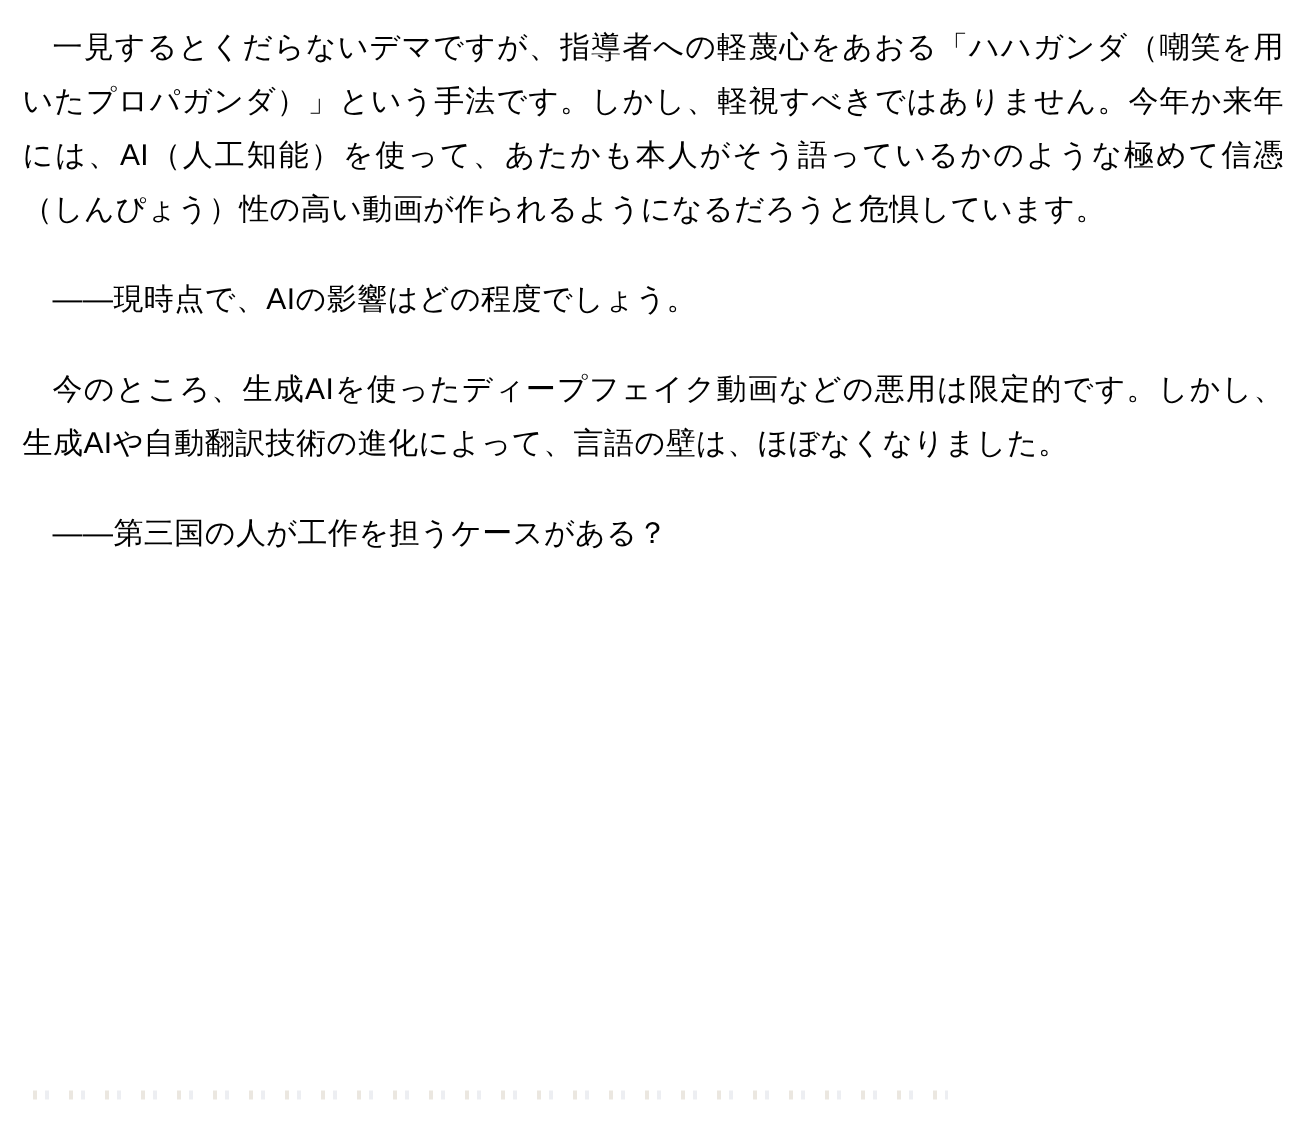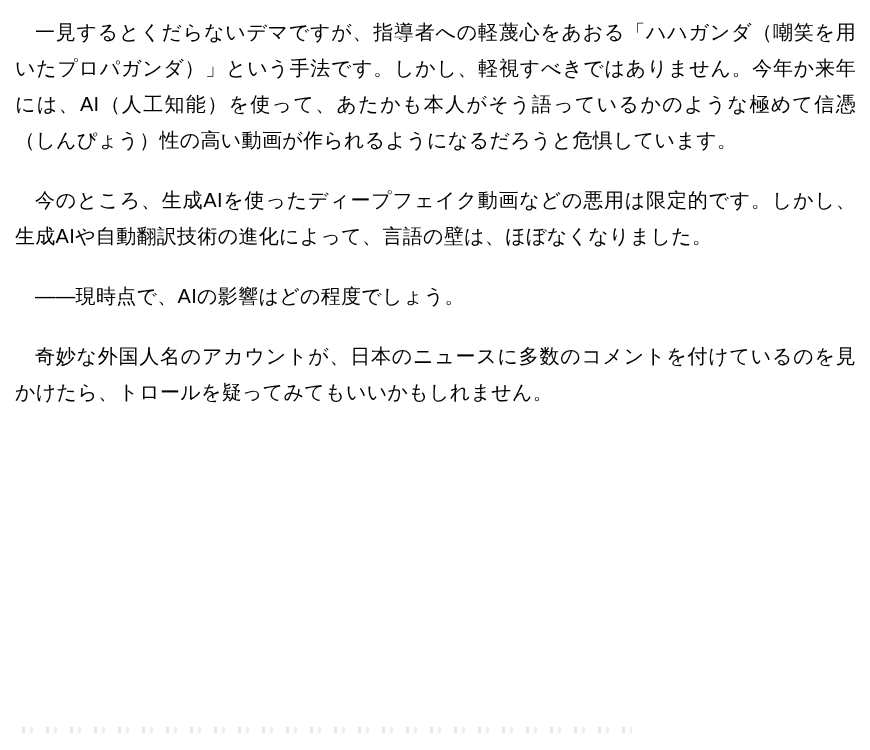--- a/index.html
+++ b/index.html
@@ -46,23 +46,23 @@
     );
     pointer-events: none;
   }
 </style>
 </head>
 <body>
 
 <main class="article">
   <p class="para">一見するとくだらないデマですが、指導者への軽蔑心をあおる「ハハガンダ（嘲笑を用いたプロパガンダ）」という手法です。しかし、軽視すべきではありません。今年か来年には、AI（人工知能）を使って、あたかも本人がそう語っているかのような極めて信憑（しんぴょう）性の高い動画が作られるようになるだろうと危惧しています。</p>
 
+  <p class="para">――現時点で、AIの影響はどの程度でしょう。</p>
+
   <p class="para">今のところ、生成AIを使ったディープフェイク動画などの悪用は限定的です。しかし、生成AIや自動翻訳技術の進化によって、言語の壁は、ほぼなくなりました。</p>
 
-  <p class="para">――現時点で、AIの影響はどの程度でしょう。</p>
+
+  <p class="para">――第三国の人が工作を担うケースがある？</p>
 
 
-
-
-  <p class="para">奇妙な外国人名のアカウントが、日本のニュースに多数のコメントを付けているのを見かけたら、トロールを疑ってみてもいいかもしれません。</p>
 </main>
 
 <div class="artifact"></div>
 
 </body></html>

